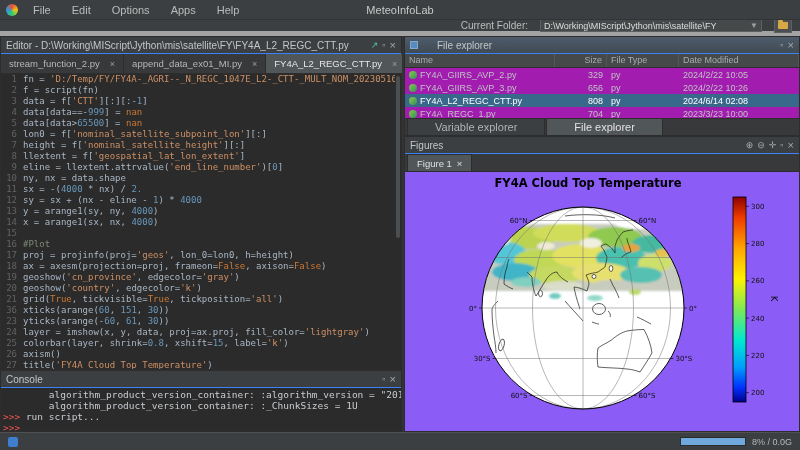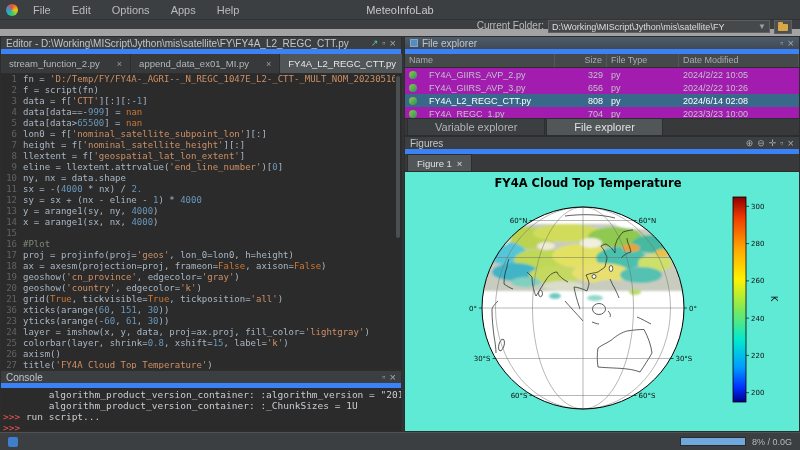--- a/index.html
+++ b/index.html
@@ -7,47 +7,47 @@
   .app{display:flex;flex-direction:column;width:800px;height:450px}
 
   
   .titlebar{height:20px;display:flex;align-items:center;padding:0 6px;background:#3c3f41;border-bottom:1px solid #313335;position:relative;flex:none}
   .logo{width:12px;height:12px;border-radius:50%;background:#e74c3c;background:conic-gradient(#e74c3c,#f1c40f,#2ecc71,#3498db,#e74c3c);margin-right:8px;flex:none}
   .menubar{display:flex;gap:7px;z-index:2}
   .menu-item{color:#bbbbbb;font-size:11px;padding:2px 7px;border-radius:2px;cursor:default}
   .apptitle{position:absolute;left:0;right:0;text-align:center;color:#c8c8c8;font-size:11px;pointer-events:none}
 
   
-  .toolbar{height:16px;display:flex;justify-content:flex-end;align-items:flex-start;gap:4px;padding:0 8px;border-bottom:7px solid #a3a3a3;flex:none}
+  .toolbar{height:16px;display:flex;justify-content:flex-end;align-items:center;gap:12px;padding:0 8px;border-bottom:5px solid #a3a3a3;flex:none}
   .cf-label{color:#bbbbbb;font-size:10px}
   .cf-combo{width:222px;height:13px;background:#45494a;border:1px solid #5e6060;color:#dddddd;font-size:9px;display:flex;align-items:center;justify-content:space-between;padding:0 3px;overflow:hidden;white-space:nowrap}
   .cf-combo .chev{color:#9da0a2;font-size:8px}
   .browse{width:18px;height:14px;background:#4b4f50;border:1px solid #5e6060;display:flex;align-items:center;justify-content:center}
   .folder-ic{width:10px;height:7px;background:#d8a848;border-radius:1px;position:relative;display:inline-block}
   .folder-ic:before{content:"";position:absolute;top:-2px;left:0;width:5px;height:2px;background:#d8a848;border-radius:1px 1px 0 0}
 
   
   .main{flex:1;display:flex;min-height:0}
   .left{width:402px;display:flex;flex-direction:column;flex:none;min-height:0}
   .vsplit{width:2px;background:#313335;flex:none}
   .right{flex:1;display:flex;flex-direction:column;min-width:0}
 
   .panel{border:1px solid #2d2d2d;display:flex;flex-direction:column;min-height:0}
-  .phead{height:17px;background:#3c3f41;display:flex;align-items:center;padding:0 5px;gap:4px;border-bottom:5px solid #3b82f6;flex:none}
+  .phead{height:17px;background:#3c3f41;display:flex;align-items:center;padding:0 5px;gap:19px;border-bottom:1px solid #3b82f6;flex:none}
   .phead.blue{background:linear-gradient(#4e5c6a,#404a54)}
   .ptitle{color:#c3c6c8;font-size:10px;white-space:nowrap;overflow:hidden;text-overflow:ellipsis;flex:1}
   .hicons{display:flex;gap:4px;align-items:center;flex:none}
   .hicon{color:#a5a8aa;font-size:9px;line-height:9px;cursor:default}
   .hicon.green{color:#58c0a8}
   .hicon.close{font-size:11px}
 
   
   .editor-panel{flex:1}
   .tabbar{height:20px;background:#3c3f41;display:flex;align-items:flex-end;border-bottom:1px solid #2d2d2d;flex:none}
-  .tab{height:19px;display:flex;align-items:center;gap:17px;padding:0 8px;font-size:9.5px;color:#b4b8ba;background:#37393b;border-right:1px solid #2d2d2d;white-space:nowrap}
+  .tab{height:19px;display:flex;align-items:center;gap:10px;padding:0 8px;font-size:9.5px;color:#b4b8ba;background:#37393b;border-right:1px solid #2d2d2d;white-space:nowrap}
   .tab.active{background:#515658;color:#e6e6e6}
   .tab .x{color:#9b9ea0;font-size:9px}
   .code-wrap{flex:1;position:relative;background:#2b2b2b;overflow:hidden}
   .code{font-family:"DejaVu Sans Mono",monospace;font-size:9px;line-height:11px;color:#a9b7c6}
   .code-line{display:flex;min-height:11px;white-space:pre}
   .ln{width:22px;flex:none;text-align:right;padding-right:6px;color:#606366}
   .ct{flex:1;overflow:hidden;white-space:pre}
   .tk-s{color:#ce9064}.tk-n{color:#6897bb}.tk-k{color:#cc7832}.tk-c{color:#7d8a77}
   .scrollbar{position:absolute;top:0;right:0;width:6px;height:100%;background:#2b2b2b}
   .scrollbar .thumb{position:absolute;top:2px;right:1px;width:4px;height:55%;background:#4c4f51;border-radius:2px}
@@ -59,32 +59,32 @@
   .prompt{color:#f0524f}
 
   
   .explorer-panel{height:100px;flex:none}
   .ex-icon{width:8px;height:8px;background:#5a8bbf;border:1px solid #7fa8cf;flex:none}
   .ftable{flex:1;background:#a21caf;font-size:9px;color:#c0c3c5;overflow:hidden}
   .thead{display:flex;height:14px;background:#45494a;border-bottom:1px solid #2d2d2d;color:#a8acaf}
   .th{padding:1px 4px;border-right:1px solid #55585a;overflow:hidden;white-space:nowrap}
   .tr{display:flex;height:13px;align-items:center}
   .tr.selected{background:#39698a;color:#ffffff}
-  .td{padding:0 4px;overflow:hidden;white-space:nowrap;display:flex;align-items:center;gap:12px}
+  .td{padding:0 4px;overflow:hidden;white-space:nowrap;display:flex;align-items:center;gap:3px}
   .c0{width:150px;flex:none}.c1{width:52px;flex:none;justify-content:flex-end;text-align:right}.c2{width:72px;flex:none}.c3{flex:1}
   .py-ic{width:8px;height:8px;border-radius:50%;background:linear-gradient(135deg,#8cc84b,#2f8f5b);flex:none;display:inline-block}
   .btabs{height:17px;display:flex;align-items:flex-end;background:#37393b;border-top:1px solid #2d2d2d;flex:none;padding-left:2px;gap:1px}
   .btab{font-size:11px;color:#b0b3b5;padding:2px 27px;background:#3c3f41;border:1px solid #2d2d2d;border-bottom:none}
   .btab.active{background:#515658;color:#e2e2e2}
 
   
   .figures-panel{flex:1}
   .fig-tabbar{height:18px;background:#37393b;display:flex;align-items:center;border-bottom:1px solid #2d2d2d;flex:none;padding-left:2px}
   .fig-tab{height:17px;display:flex;align-items:center;gap:5px;padding:0 9px;font-size:9.5px;color:#e0e0e0;background:#515658;border:1px solid #2d2d2d;border-bottom:none}
-  .fig-canvas{flex:1;background:#5eead4;overflow:hidden}
+  .fig-canvas{flex:1;background:#8b5cf6;overflow:hidden}
   .fig-canvas svg{display:block}
 
   
   .statusbar{height:18px;border-top:1px solid #515151;display:flex;align-items:center;padding:0 8px;gap:6px;flex:none}
   .status-ind{width:10px;height:10px;background:#3f7ecc;border-radius:2px;flex:none}
   .spacer{flex:1}
   .membar{width:66px;height:9px;background:#6fa8dc;border:1px solid #2b2b2b;position:relative}
   .memtext{color:#b6b9bb;font-size:9px;white-space:nowrap}
 </style>
 </head>

